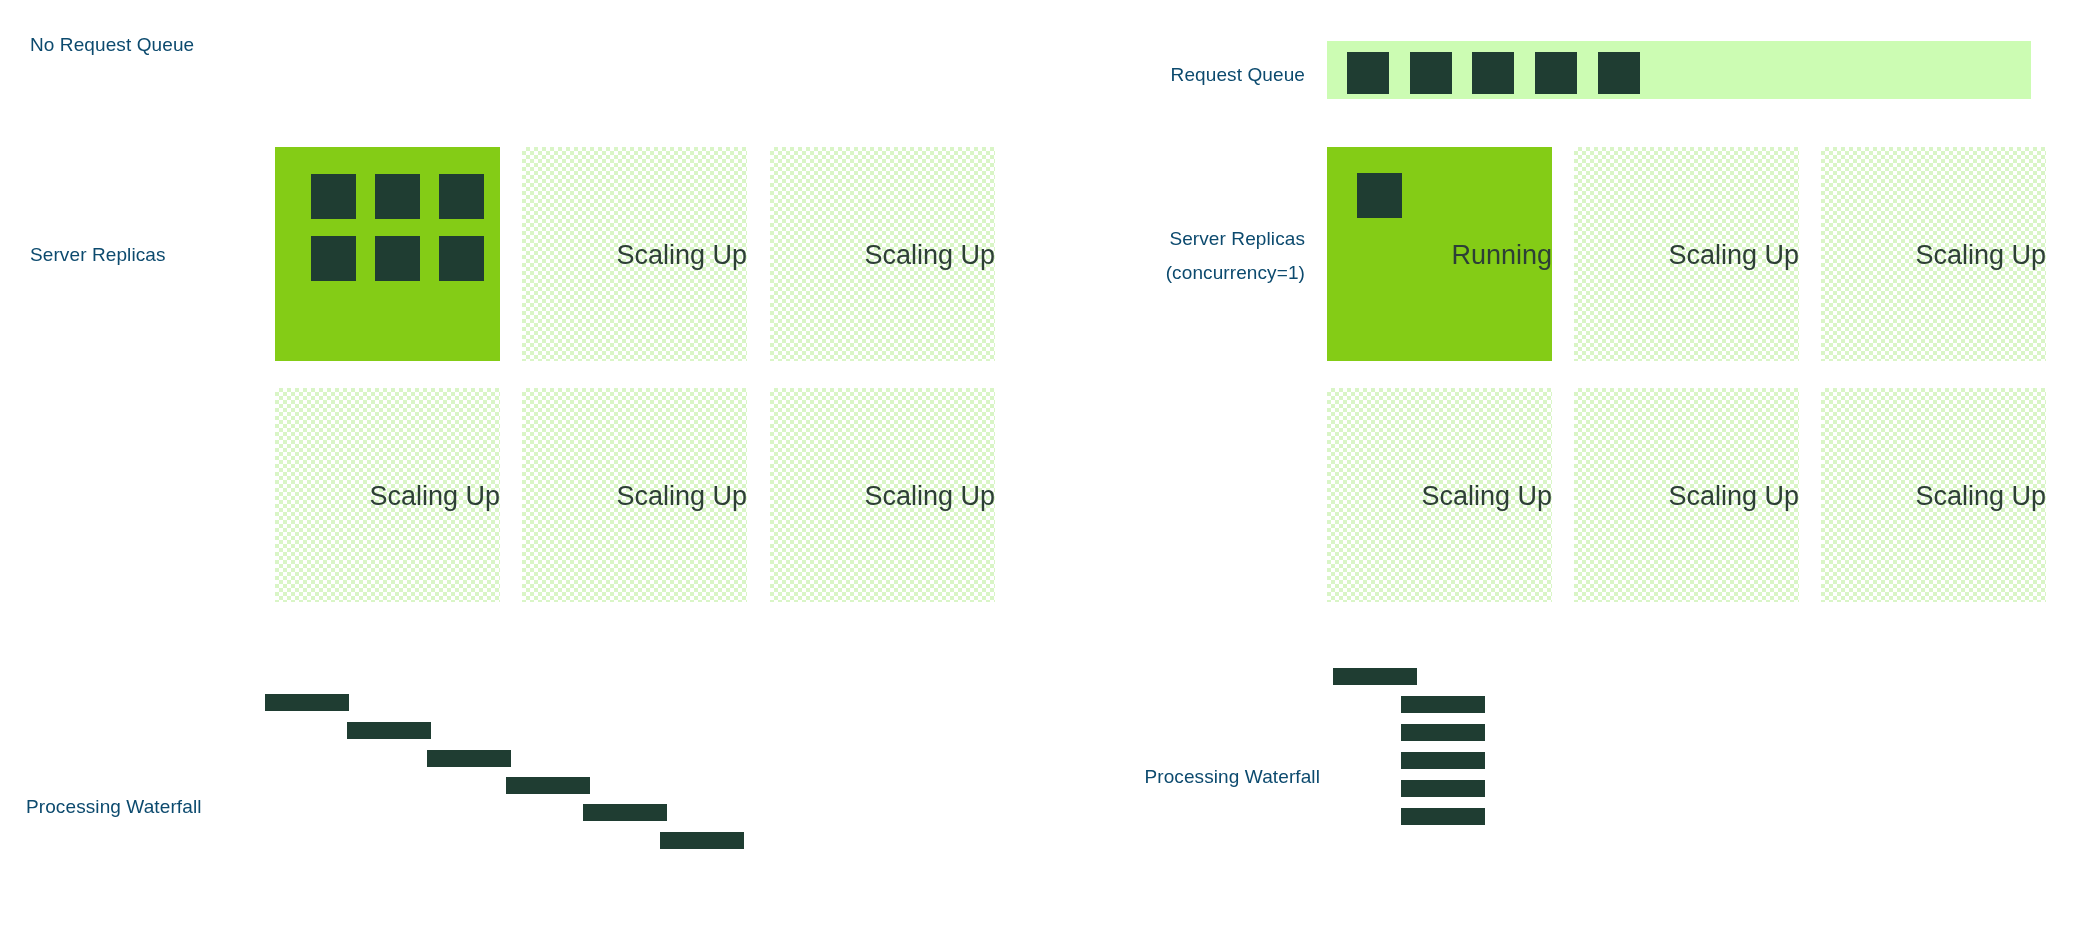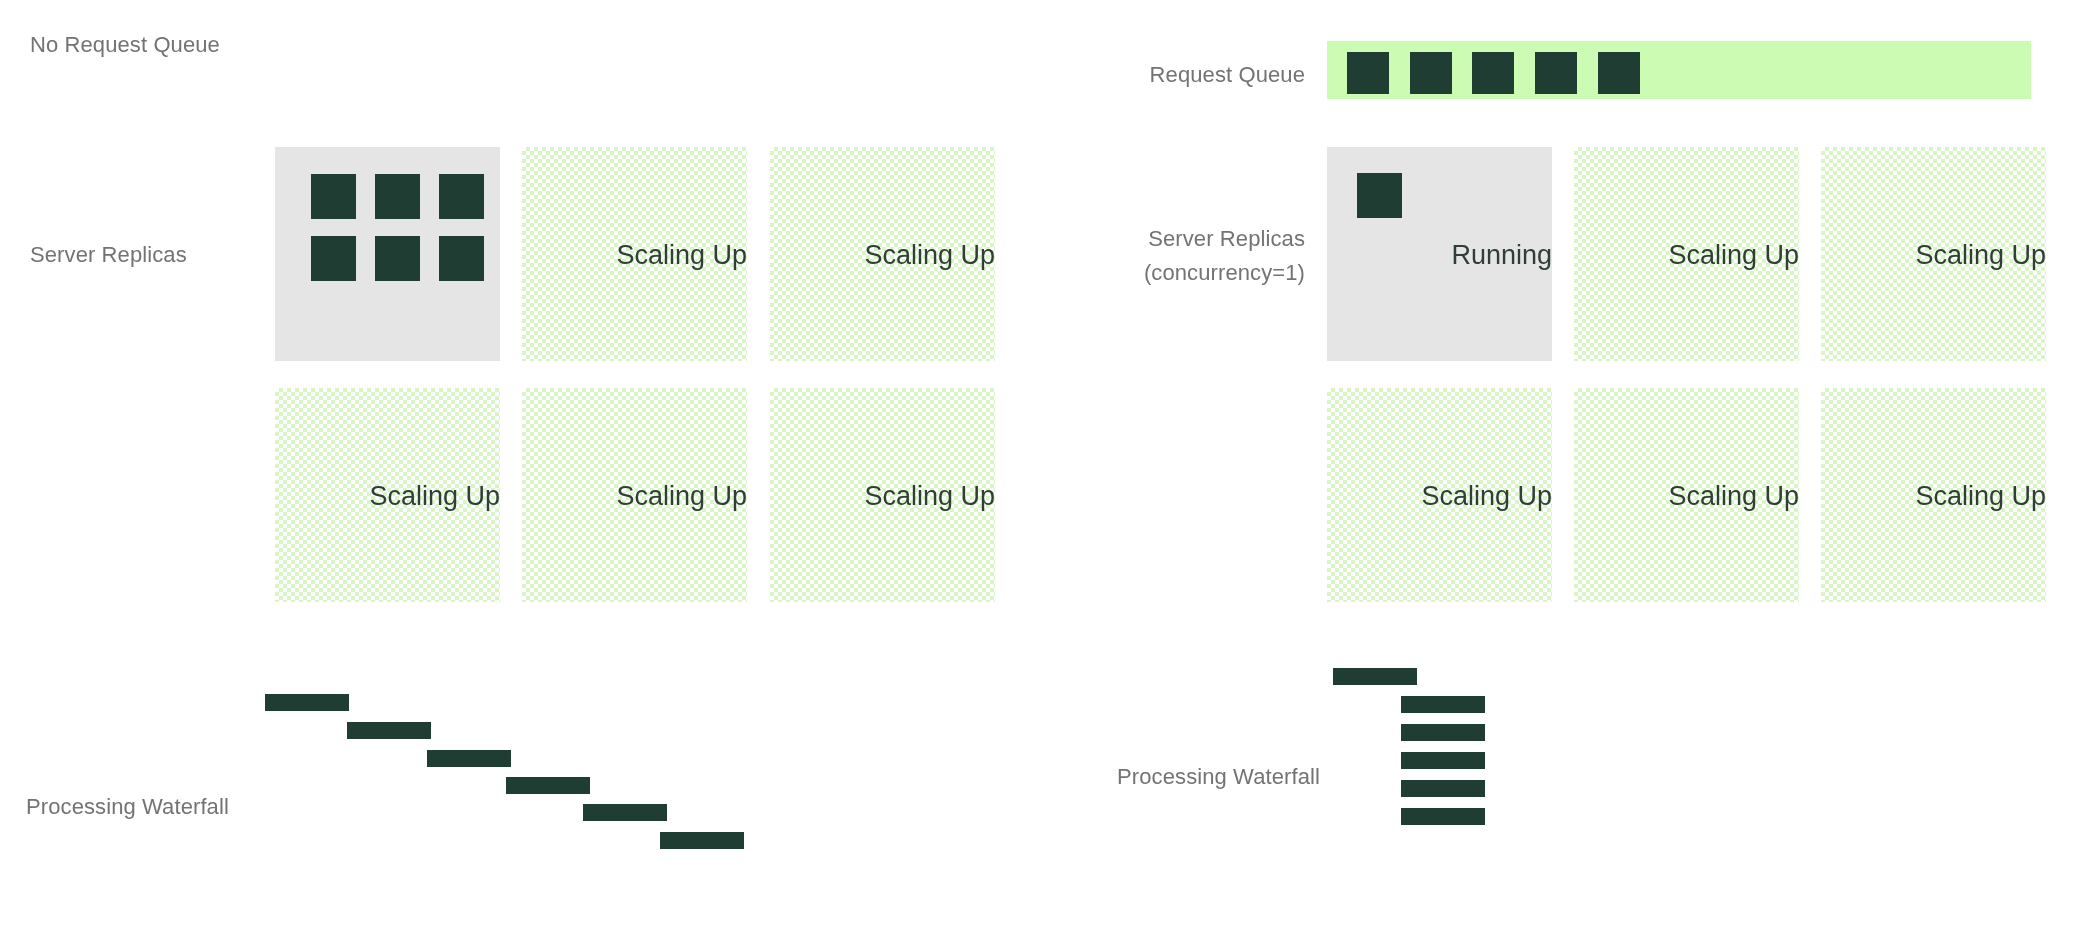--- a/index.html
+++ b/index.html
@@ -20,35 +20,35 @@
   .canvas {
     position: absolute;
     inset: 0;
     width: 2086px;
     height: 934px;
   }
 
   
   .label {
     position: absolute;
-    font-size: 22px;
+    font-size: 19px;
     line-height: 34px;
-    color: #737373;
+    color: #0c4a6e;
     white-space: pre-line;
     letter-spacing: 0.1px;
   }
   .label.right-align { text-align: right; }
 
   
   .panel {
     position: absolute;
     box-sizing: border-box;
   }
   .panel.solid {
-    background: #e5e5e5;
+    background: #84cc16;
   }
   
   .panel.hatched {
     background-color: #ffffff;
     background-image:
       linear-gradient(45deg, #d9f5c6 25%, transparent 25%, transparent 75%, #d9f5c6 75%),
       linear-gradient(45deg, #d9f5c6 25%, transparent 25%, transparent 75%, #d9f5c6 75%);
     background-size: 8px 8px;
     background-position: 0 0, 4px 4px;
   }

